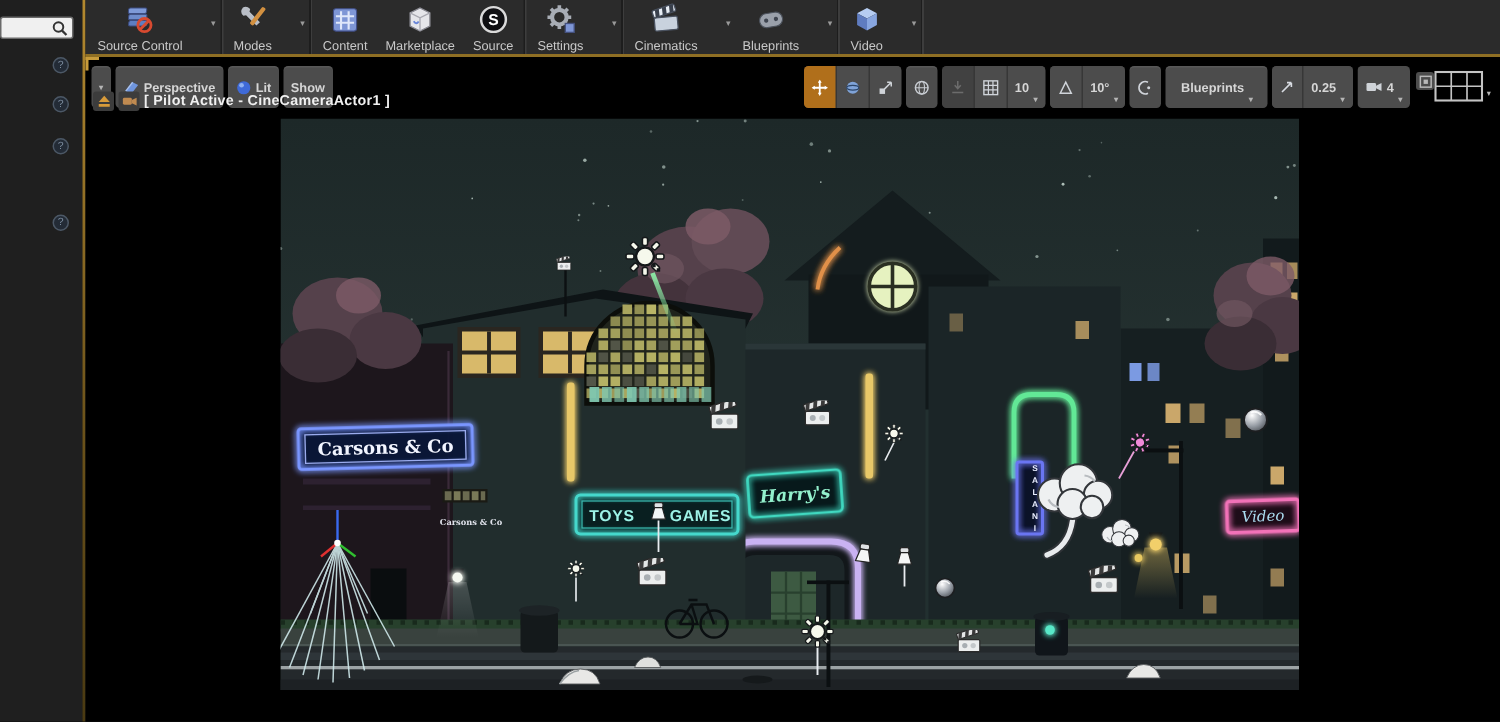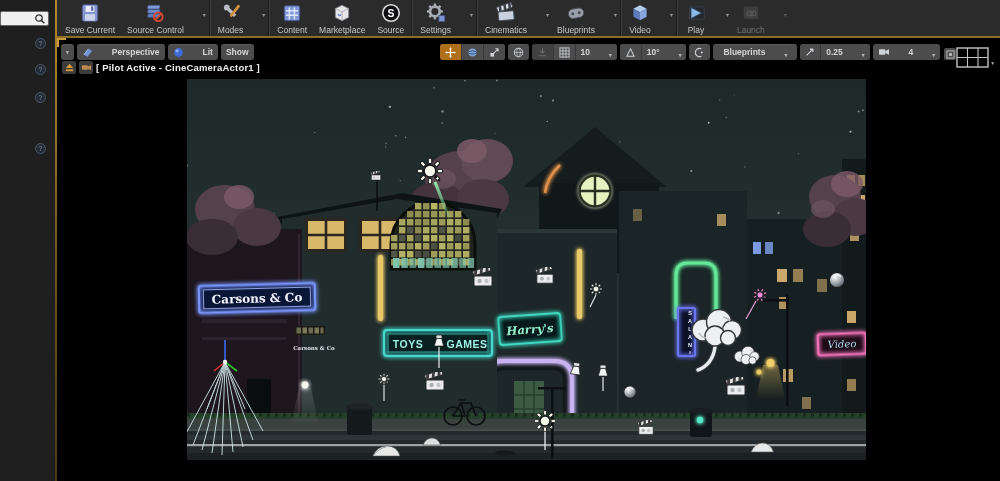--- a/index.html
+++ b/index.html
@@ -24,21 +24,21 @@
   .tb-btn.caret { padding-right:24px; }
   .tb-caret { position:absolute; right:2px; top:11px; font-size:6px; color:#9a9a9a; }
   .tb-btn.disabled { opacity:.42; }
 
   
   .viewport { position:absolute; left:57px; top:38px; right:0; bottom:0; background:#000; }
   .focus-corner { position:absolute; left:0; top:0; width:9px; height:9px; border-left:2px solid #c79b3b; border-top:2px solid #c79b3b; }
 
   .vp-left { position:absolute; left:4px; top:6px; display:flex; gap:3px; }
   .vp-right { position:absolute; right:60px; top:6px; display:flex; gap:3px; }
-  .vb { height:16px; background:#4c4c4c; border-radius:3px; display:flex; align-items:center; padding:0 5px; gap:19px; color:#d6d6d6; font-size:8.5px; font-weight:bold; box-shadow:inset 0 1px 0 rgba(255,255,255,.07), 0 1px 2px rgba(0,0,0,.55); }
+  .vb { height:28px; background:#4c4c4c; border-radius:3px; display:flex; align-items:center; padding:0 5px; gap:3px; color:#d6d6d6; font-size:8.5px; font-weight:bold; box-shadow:inset 0 1px 0 rgba(255,255,255,.07), 0 1px 2px rgba(0,0,0,.55); }
   .vgrp { display:flex; gap:1px; background:#373737; border-radius:3px; overflow:hidden; }
   .vgrp .vb { border-radius:0; box-shadow:none;text-align:center; }
   .vb.tool-active { background:#b06f1b; color:#fff; }
   .mini-caret { font-size:5.5px; color:#b5b5b5; align-self:flex-end; margin-bottom:2px; }
   .vb.dim { opacity:.55; }
   .vb-sq { position:absolute; right:44px; top:10px; width:12px; height:12px; background:#4c4c4c; border-radius:2px; display:flex; align-items:center; justify-content:center; }
   .vp-layout { position:absolute; right:6px; top:9px; display:flex; align-items:flex-end; gap:2px; }
 
   .pilot-row { position:absolute; left:5px; top:23px; display:flex; align-items:center; gap:3px; }
   .pb { width:14px; height:13px; background:#3c3c3c; border-radius:2px; display:flex; align-items:center; justify-content:center; }
@@ -62,29 +62,20 @@
   </div>
   <div class="side-circle" style="top:38px">?</div>
   <div class="side-circle" style="top:64px">?</div>
   <div class="side-circle" style="top:92px">?</div>
   <div class="side-circle" style="top:143px">?</div>
 </div>
 <div class="amber-v"></div>
 
 <div class="toolbar">
   <div class="tb-group">
-    <div class="tb-btn">
-      <svg width="22" height="22" viewBox="0 0 20 20">
-        <rect x="3" y="2.5" width="14" height="15" rx="1.5" fill="#8593cf" stroke="#4a5488" stroke-width=".7"></rect>
-        <rect x="6" y="3.5" width="8" height="5.5" fill="#e8ecf6"></rect>
-          <rect x="11" y="4" width="2" height="4" fill="#5a6aa8"></rect>
-        <rect x="5.5" y="11" width="9" height="6" fill="#ccd4ee"></rect>
-      </svg>
-      <span class="lbl">Save Current</span>
-    </div>
     <div class="tb-btn caret">
       <svg width="22" height="22" viewBox="0 0 20 20">
         <rect x="4" y="3" width="11" height="3.4" rx="1" fill="#7e9ad8" stroke="#3c4c80" stroke-width=".6" transform="skewX(-8)"></rect>
         <rect x="4.6" y="6.8" width="11" height="3.4" rx="1" fill="#6e8ccc" stroke="#3c4c80" stroke-width=".6" transform="skewX(-8)"></rect>
         <rect x="5.2" y="10.6" width="11" height="3.4" rx="1" fill="#5f7ec0" stroke="#3c4c80" stroke-width=".6" transform="skewX(-8)"></rect>
         <circle cx="13" cy="13.4" r="4" fill="none" stroke="#d84a30" stroke-width="1.7"></circle>
         <line x1="10.2" y1="16.2" x2="15.8" y2="10.6" stroke="#d84a30" stroke-width="1.7"></line>
       </svg>
       <span class="lbl">Source Control</span>
       <span class="tb-caret">▾</span>
@@ -182,40 +173,20 @@
       <svg width="22" height="22" viewBox="0 0 20 20">
         <path d="M10 3 L16 6.2 L10 9.4 L4 6.2 Z" fill="#b6cdf2"></path>
         <path d="M4 6.2 L10 9.4 L10 16.6 L4 13.4 Z" fill="#5f7cc0"></path>
         <path d="M16 6.2 L10 9.4 L10 16.6 L16 13.4 Z" fill="#88a6e0"></path>
       </svg>
       <span class="lbl">Video</span>
       <span class="tb-caret">▾</span>
     </div>
   </div>
   <div class="tb-sep"></div>
-  <div class="tb-group">
-    <div class="tb-btn caret">
-      <svg width="22" height="22" viewBox="0 0 20 20">
-        <rect x="4" y="4.5" width="13.5" height="11" rx="1" fill="#23282e" stroke="#3c4450" stroke-width=".7"></rect>
-        <path d="M5.5 5 L15 10 L5.5 15 Z" fill="#8fb8ea" stroke="#2d4a6a" stroke-width=".7"></path>
-      </svg>
-      <span class="lbl">Play</span>
-      <span class="tb-caret">▾</span>
-    </div>
-    <div class="tb-btn caret disabled">
-      <svg width="22" height="22" viewBox="0 0 20 20">
-        <rect x="3.5" y="4" width="13" height="11.5" rx="1" fill="#5a5a5a"></rect>
-        <rect x="6" y="8" width="9" height="5" rx="2.5" fill="#8a8a8a"></rect>
-        <circle cx="8" cy="10.5" r=".9" fill="#4a4a4a"></circle>
-          <circle cx="13" cy="10.5" r=".9" fill="#4a4a4a"></circle>
-      </svg>
-      <span class="lbl">Launch</span>
-      <span class="tb-caret">▾</span>
-    </div>
-  </div>
 </div>
 <div class="amber-h"></div>
 
 <div class="viewport">
   <div class="focus-corner"></div>
 
   <div class="vp-left">
     <div class="vb">
         <span class="mini-caret" style="align-self:center;margin:0">▾</span>
       </div>

